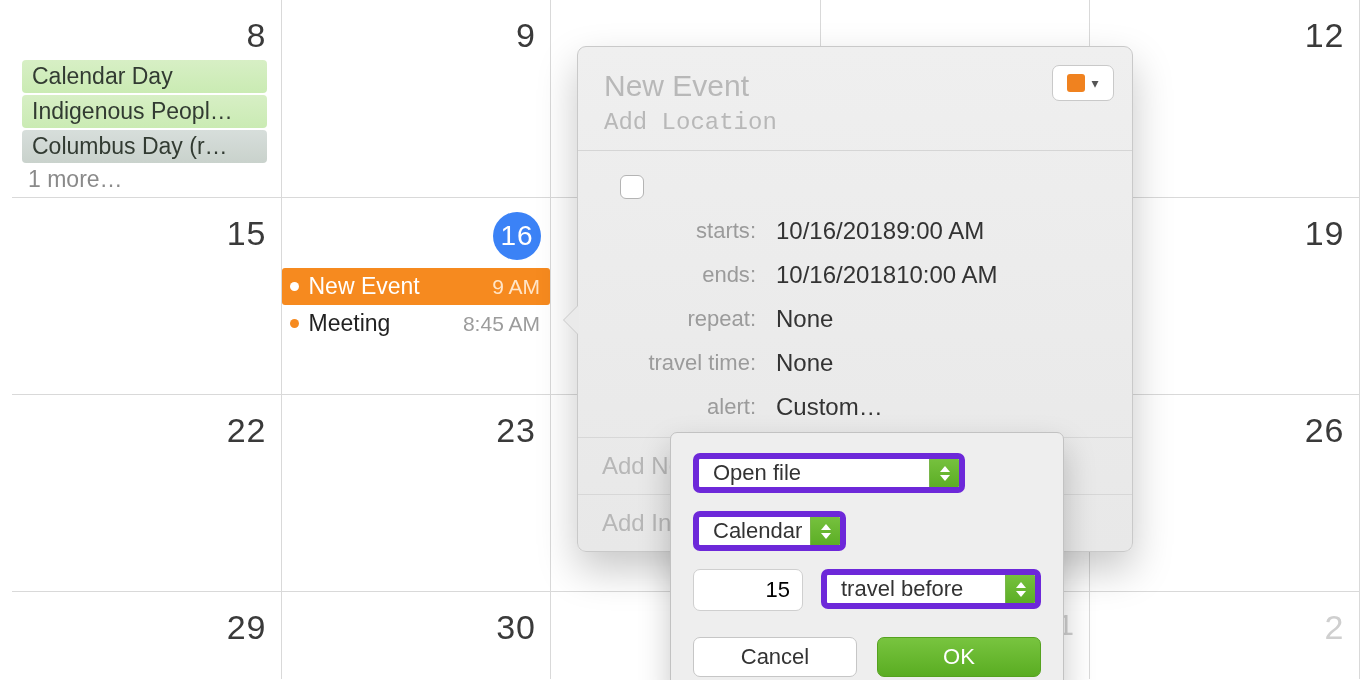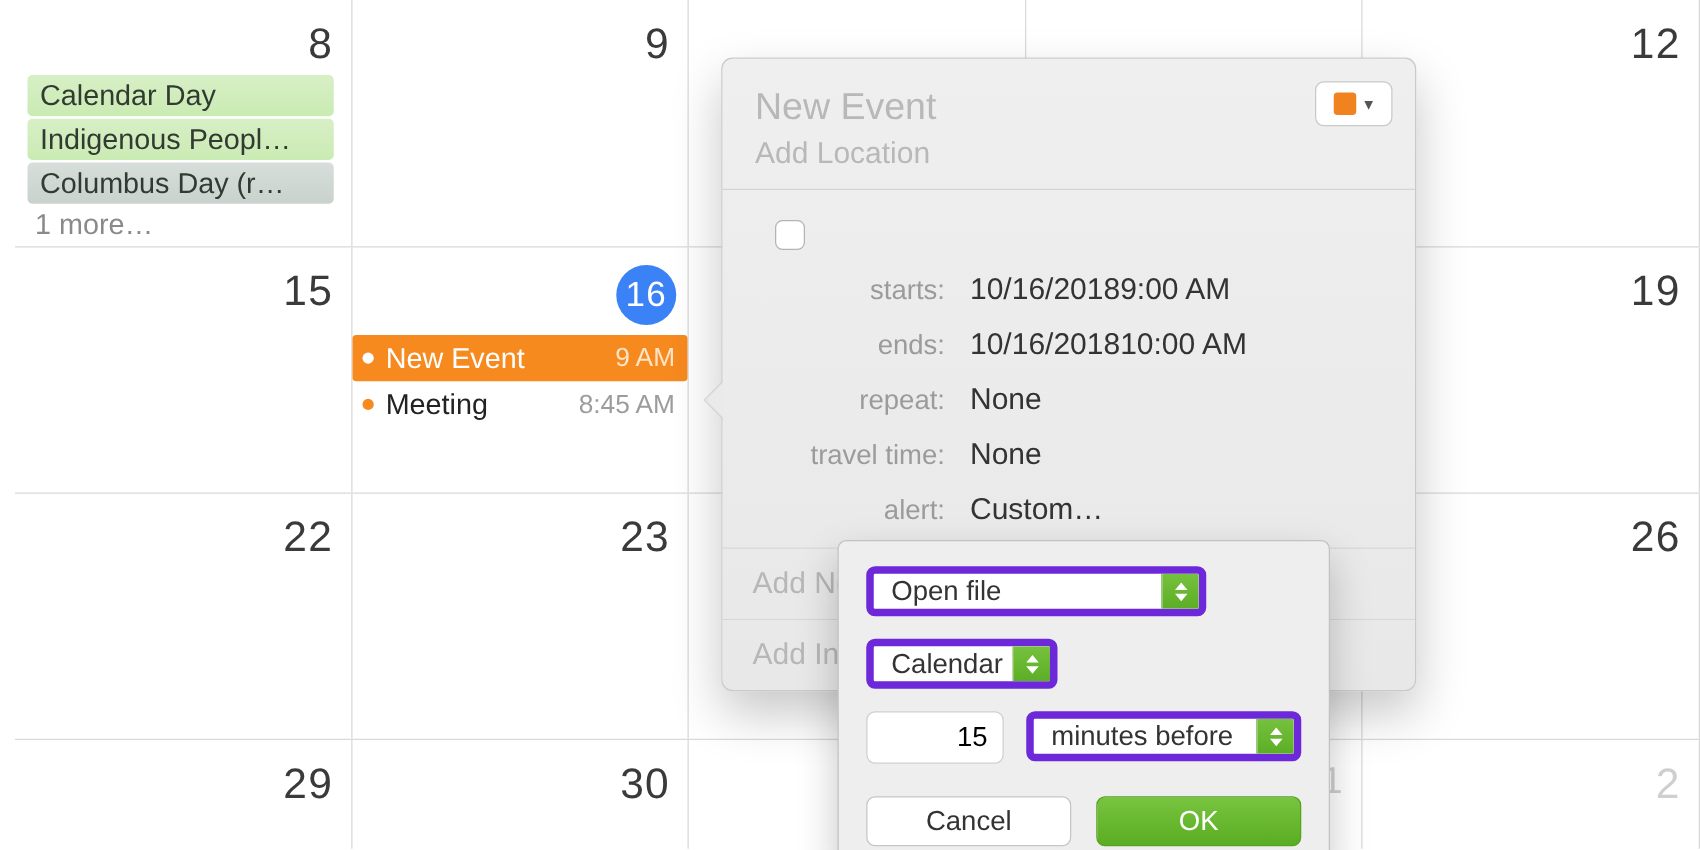--- a/index.html
+++ b/index.html
@@ -70,21 +70,21 @@
     box-shadow:0 18px 40px rgba(0,0,0,.22);
     overflow:visible;
   }
   .popover::before{
     content:""; position:absolute; left:-14px; top:258px;
     width:0; height:0; border-top:15px solid transparent; border-bottom:15px solid transparent;
     border-right:15px solid #eaeaea; filter:drop-shadow(-1px 0 0 #c9c9c9);
   }
   .pop-head{padding:22px 26px 14px; border-bottom:1px solid #d5d5d5; position:relative;}
   .pop-title{font-size:30px; color:#b8b8b8; margin-bottom:6px;}
-  .pop-sub{font-size:24px; color:#b8b8b8;}
+  .pop-sub{font-size:24px; color:#b8b8b8;font-family:Liberation Mono, monospace;}
   .color-picker{
     position:absolute; right:18px; top:18px;
     width:62px; height:36px; background:#fff; border:1px solid #c9c9c9; border-radius:7px;
     display:flex; align-items:center; justify-content:center; gap:6px;
   }
   .color-swatch{width:18px; height:18px; border-radius:3px; background:#f0821f;}
   .chev{font-size:14px; color:#555;}
 
   .pop-body{padding:14px 22px 8px;}
   .prow{display:flex; align-items:center; height:44px;}
@@ -292,21 +292,21 @@
   <div class="dropdown" style="width:153px;">
     <span>Calendar</span>
     <span class="dd-btn">
         <span class="arrow-up"></span>
         <span class="arrow-down"></span>
       </span>
   </div>
   <div class="row-time">
     <input class="num-input" value="15" style="">
     <div class="dropdown dd-time">
-      <span>minutes before</span>
+      <span>travel before</span>
       <span class="dd-btn">
           <span class="arrow-up"></span>
           <span class="arrow-down"></span>
         </span>
     </div>
   </div>
   <div class="row-btns">
     <div class="btn">Cancel</div>
     <div class="btn primary">OK</div>
   </div>

